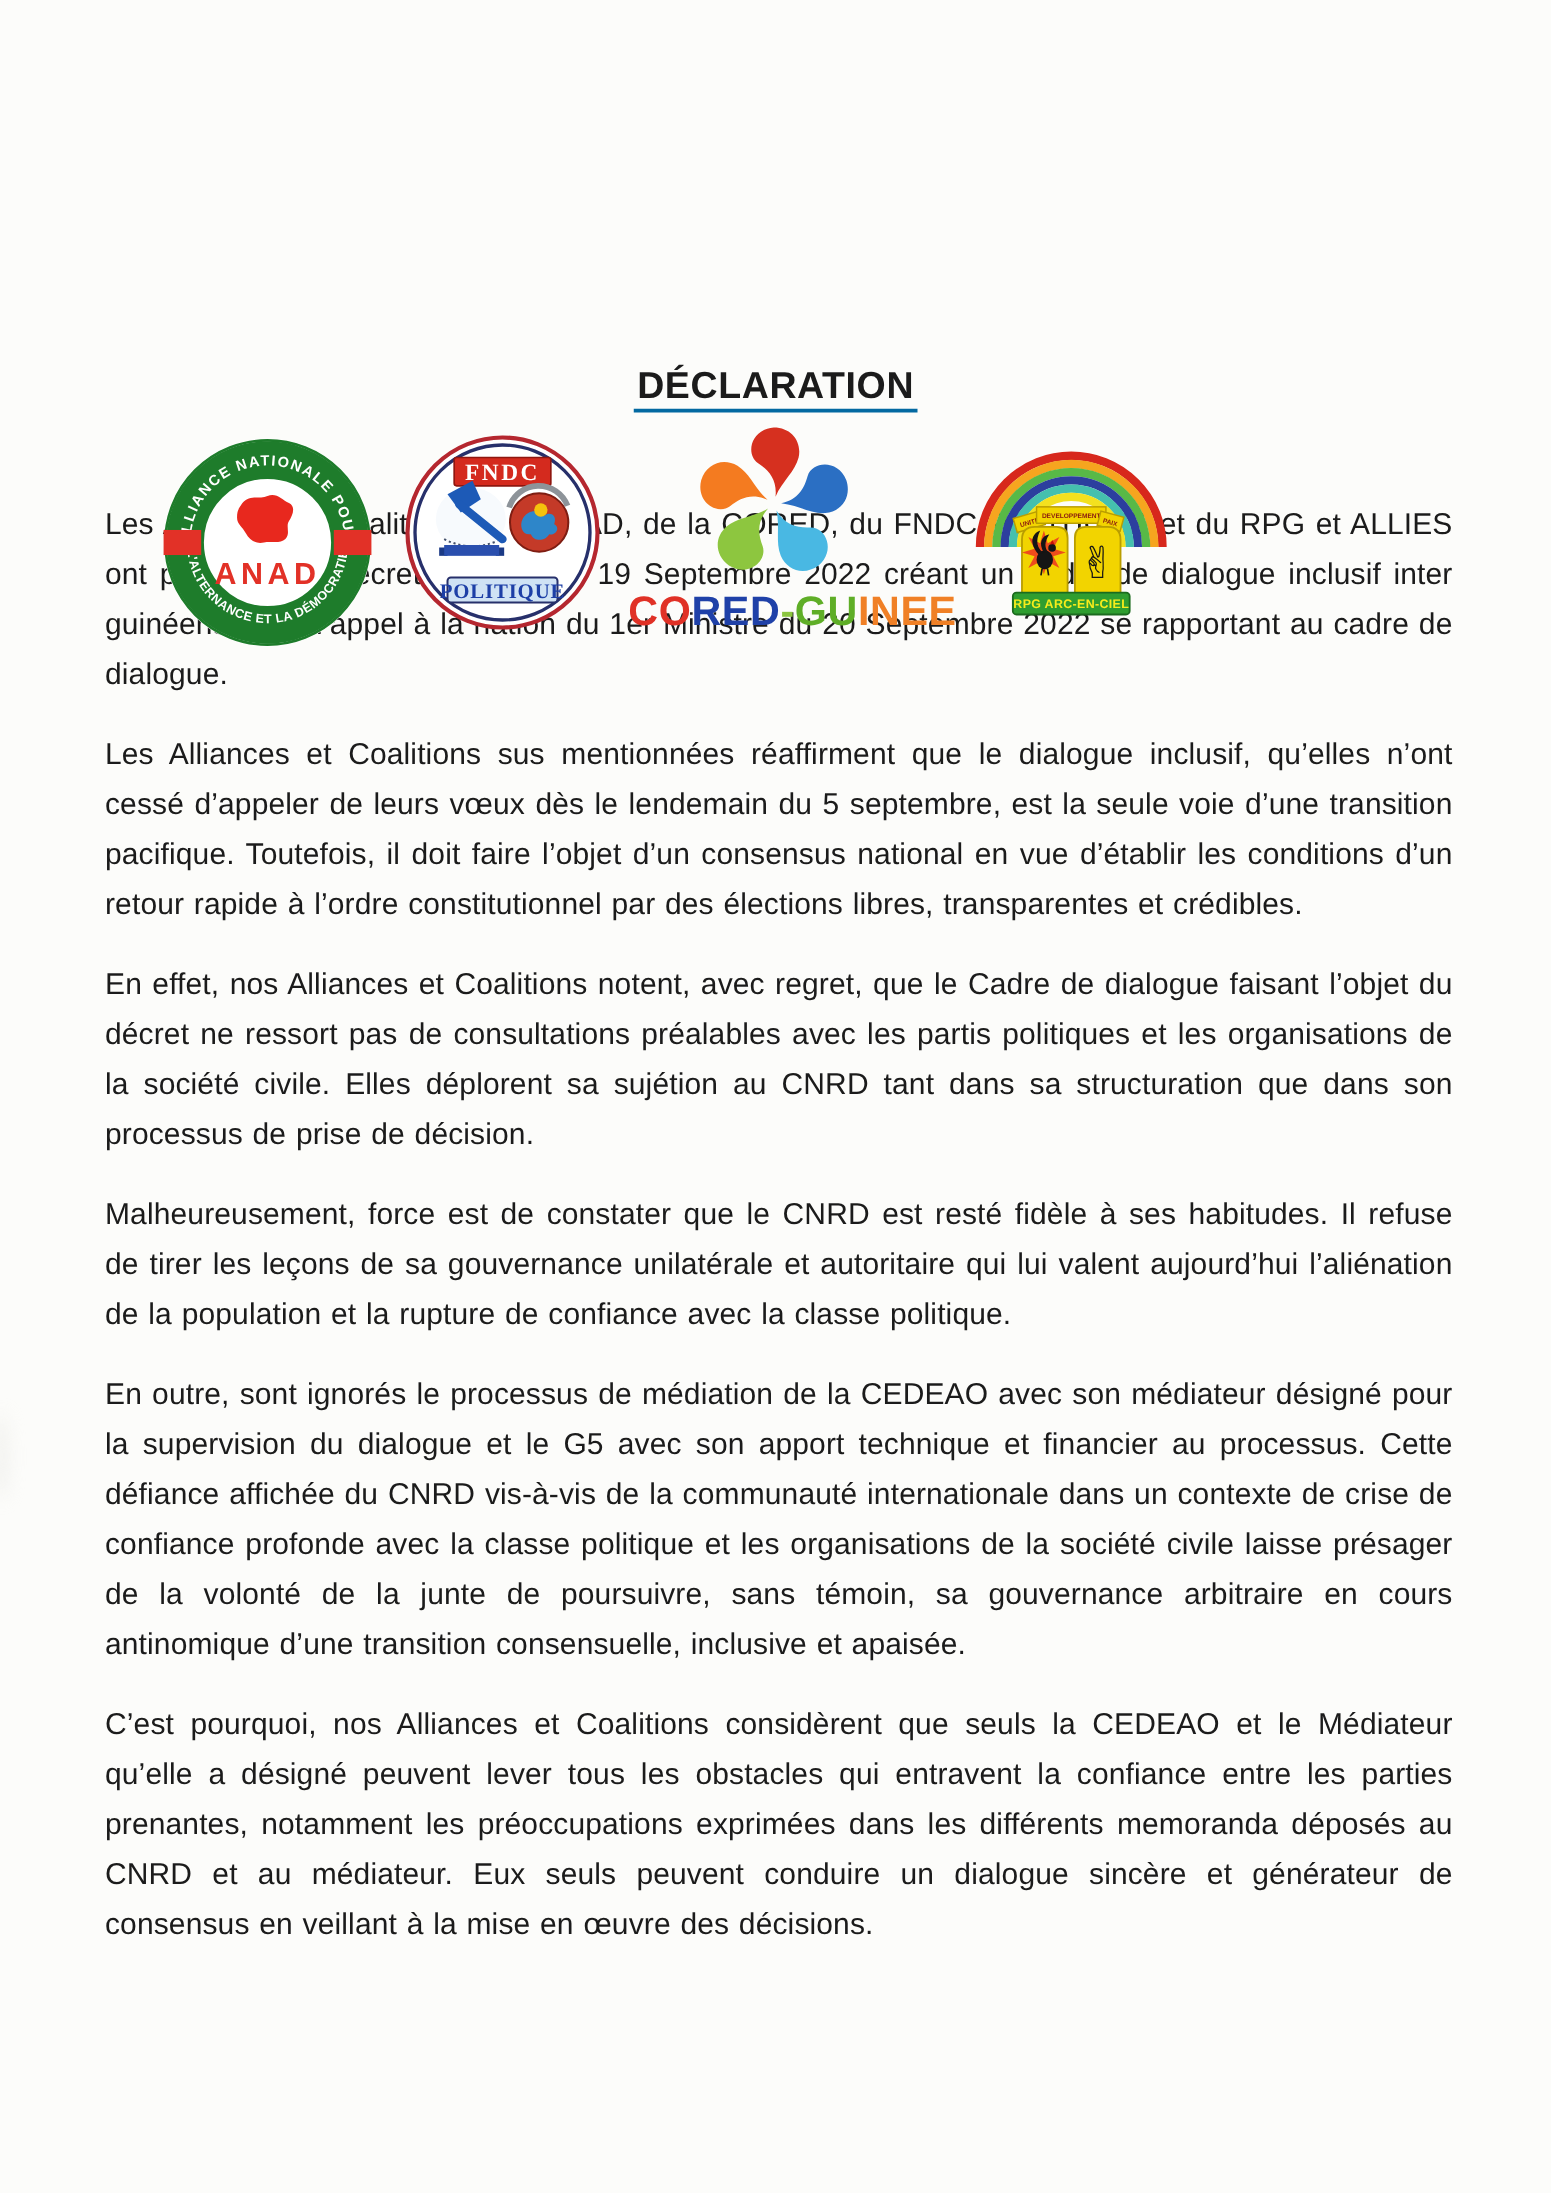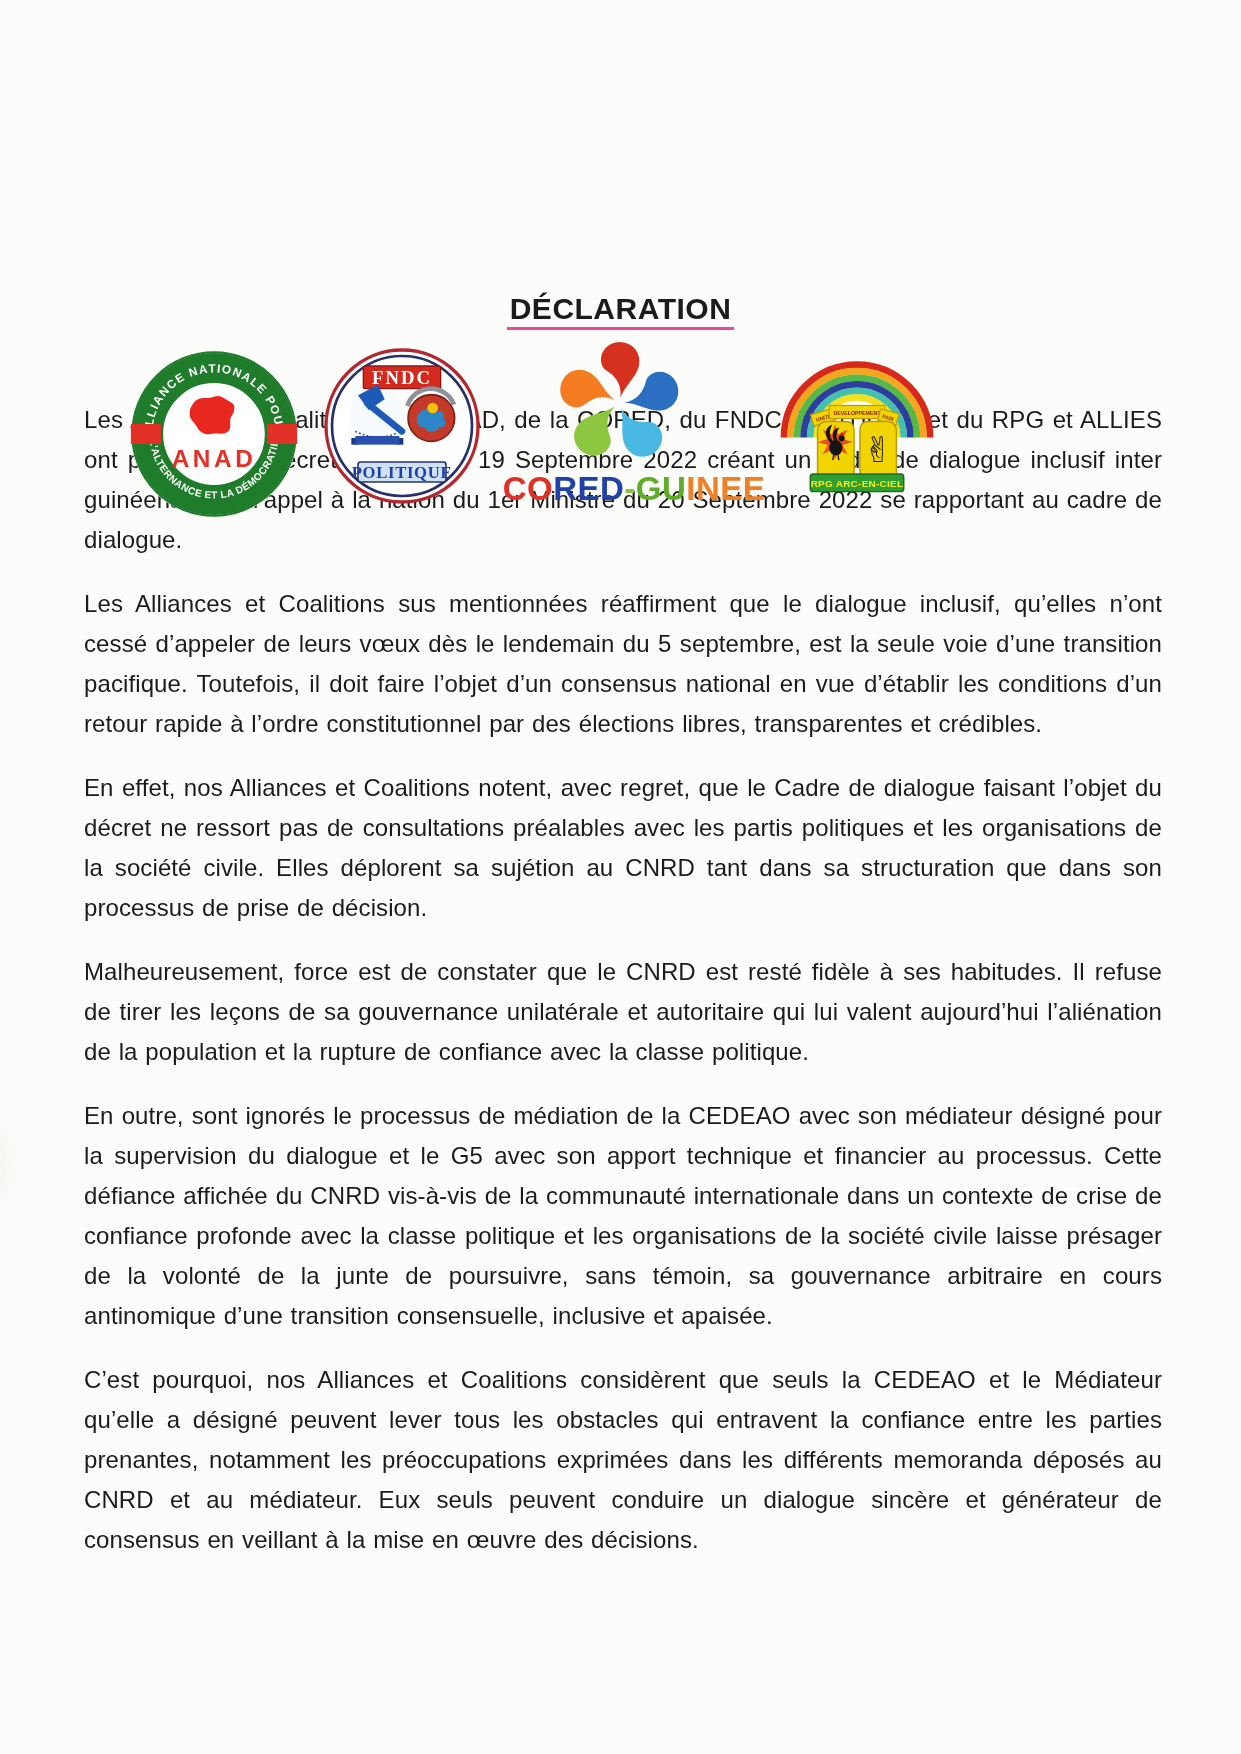--- a/index.html
+++ b/index.html
@@ -21,21 +21,21 @@
   .logo-cored { left:500px; top:40px; width:268px; text-align:center; }
   .logo-cored .swirl { width:142px; height:142px; margin-left:48px; }
   .cored-word { font-size:33px; font-weight:bold; letter-spacing:0.5px; margin-top:-4px; white-space:nowrap; }
   .logo-rpg { left:762px; top:58px; width:190px; height:146px; }
 
   
   .doc-title-row { margin-top:292px; text-align:center; }
   .doc-title {
     display:inline-block;
     font-size:30px; font-weight:bold; letter-spacing:0.5px;
-    border-bottom:3px solid #ec4899;
+    border-bottom:3px solid #0369a1;
     padding:0 3px 1px 3px;
   }
   .content { padding:0 79px 0 84px; margin-top:70px; }
   .content p {
     font-size:24px; line-height:40px;
     text-align:justify;
     margin:0 0 24px 0;
     letter-spacing:0.1px;
     word-spacing:1px;
   }

